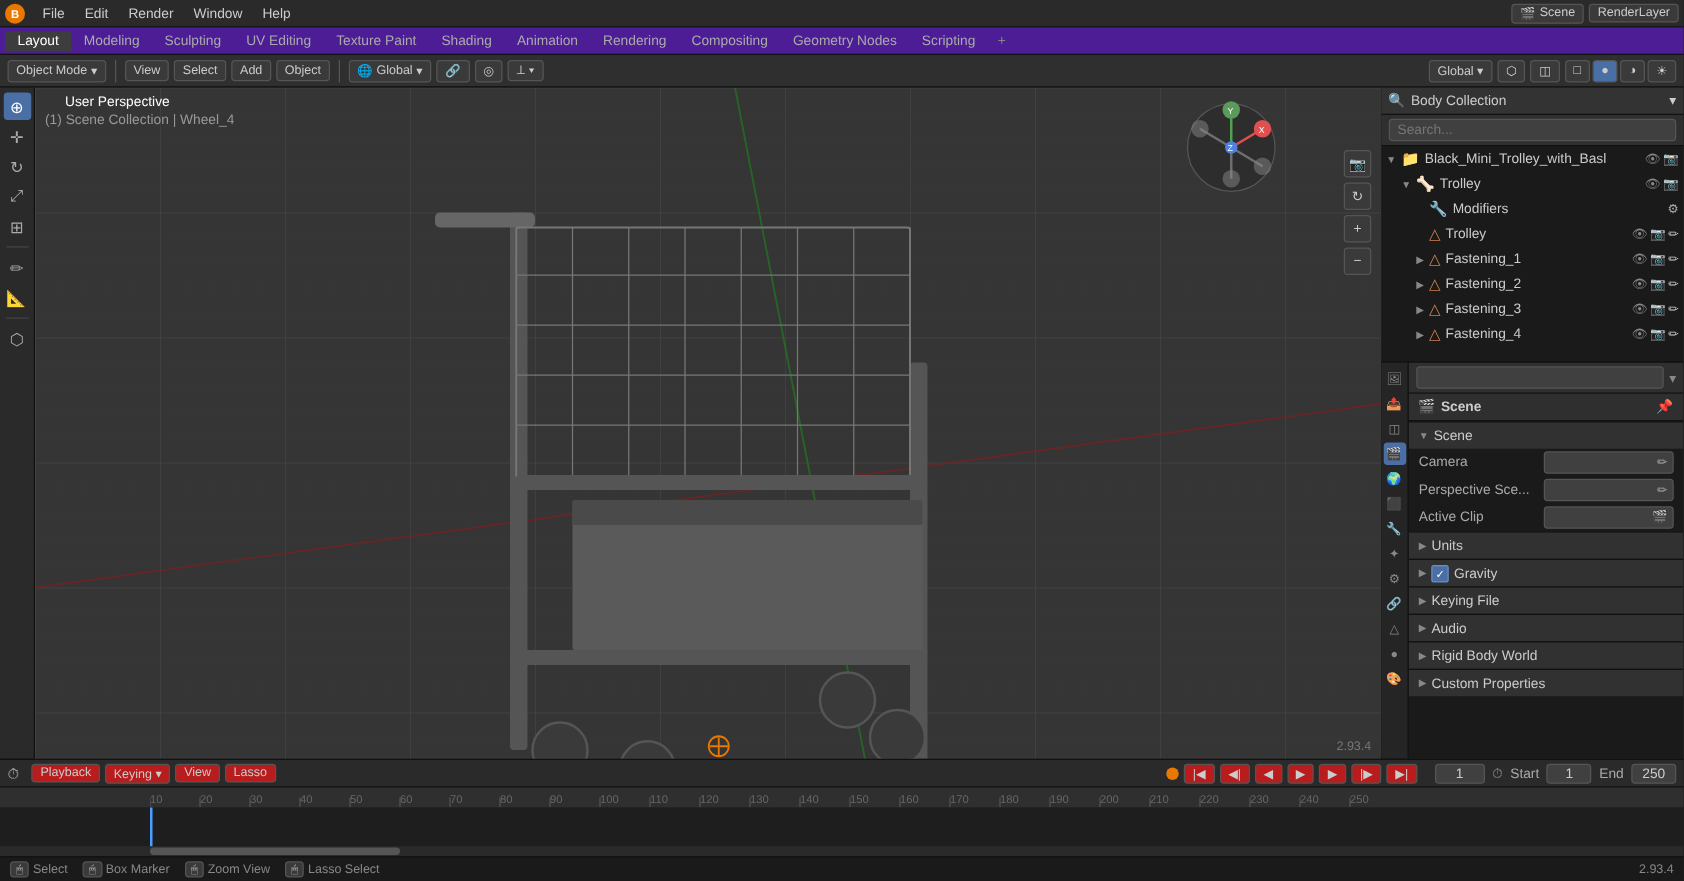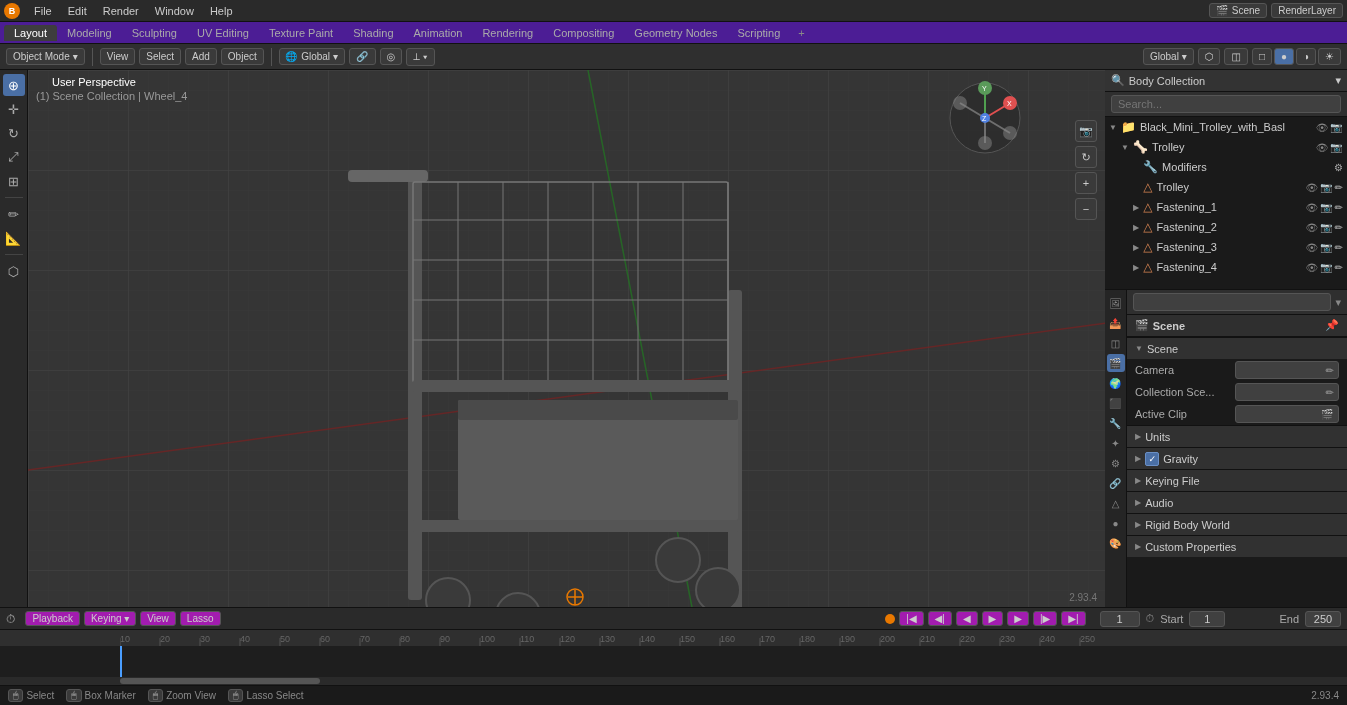--- a/index.html
+++ b/index.html
@@ -272,21 +272,21 @@
       border-bottom: 1px solid #111;
       gap: 6px;
     }
     .timeline-controls {
       display: flex;
       align-items: center;
       gap: 4px;
     }
     .tl-btn {
       padding: 1px 6px;
-      background: #a21caf;
+      background: #b91c1c;
       border: 1px solid #555;
       border-radius: 3px;
       cursor: pointer;
       font-size: 10px;
       color: #ccc;
     }
 
     
     .status-bar {
       height: 20px;
@@ -745,21 +745,21 @@
 
         <div class="prop-full-row">
           <span class="prop-label">Camera</span>
           <div class="prop-full-value">
             <span style="flex:1;"></span>
             <span class="prop-edit-icon">✏</span>
           </div>
         </div>
 
         <div class="prop-full-row">
-          <span class="prop-label">Collection Sce...</span>
+          <span class="prop-label">Perspective Sce...</span>
           <div class="prop-full-value">
             <span style="flex:1;"></span>
             <span class="prop-edit-icon">✏</span>
           </div>
         </div>
 
         <div class="prop-full-row">
           <span class="prop-label">Active Clip</span>
           <div class="prop-full-value">
             <span style="flex:1;"></span>
@@ -829,21 +829,21 @@
       <div class="tl-btn">▶</div>
       <div class="tl-btn">|▶</div>
       <div class="tl-btn">▶|</div>
     </div>
 
     <div style="margin-left:8px;display:flex;align-items:center;gap:6px;">
       <input type="text" style="width: 40px; background: rgb(64, 64, 64); border: 1px solid rgb(85, 85, 85); border-radius: 3px; padding: 1px 4px; color: rgb(204, 204, 204); font-size: 11px; text-align: center; outline: none;" value="1">
       <span style="font-size:11px;color:#888;">⏱</span>
       <span style="font-size:11px;color:#aaa;">Start</span>
       <input type="text" style="width: 36px; background: rgb(64, 64, 64); border: 1px solid rgb(85, 85, 85); border-radius: 3px; padding: 1px 4px; color: rgb(204, 204, 204); font-size: 11px; text-align: center; outline: none;" value="1">
-      <span style="font-size:11px;color:#aaa;margin-left:48px;">End</span>
+      <span style="font-size:11px;color:#aaa;">End</span>
       <input type="text" style="width: 36px; background: rgb(64, 64, 64); border: 1px solid rgb(85, 85, 85); border-radius: 3px; padding: 1px 4px; color: rgb(204, 204, 204); font-size: 11px; text-align: center; outline: none;" value="250">
     </div>
   </div>
 
   <div style="flex:1;display:flex;flex-direction:column;overflow:hidden;position:relative;">
 
     <div style="height:16px;background:#2f2f2f;display:flex;align-items:flex-end;padding-left:120px;overflow:hidden;position:relative;">
       <svg width="100%" height="16" xmlns="http://www.w3.org/2000/svg" style="position:absolute;left:120px;top:0;">
         <g fill="#666" font-size="9" font-family="Arial">
           <text x="0" y="12">10</text>

